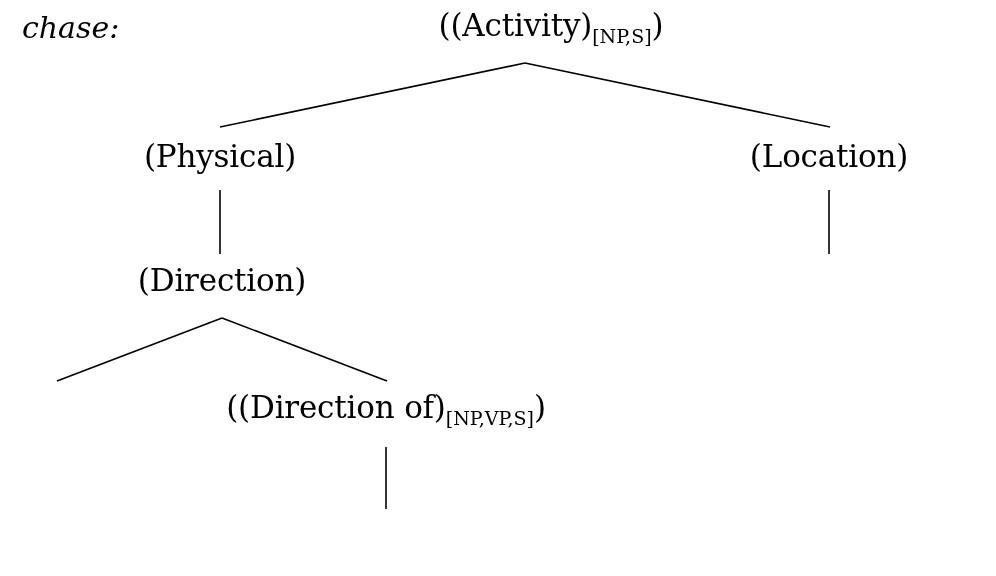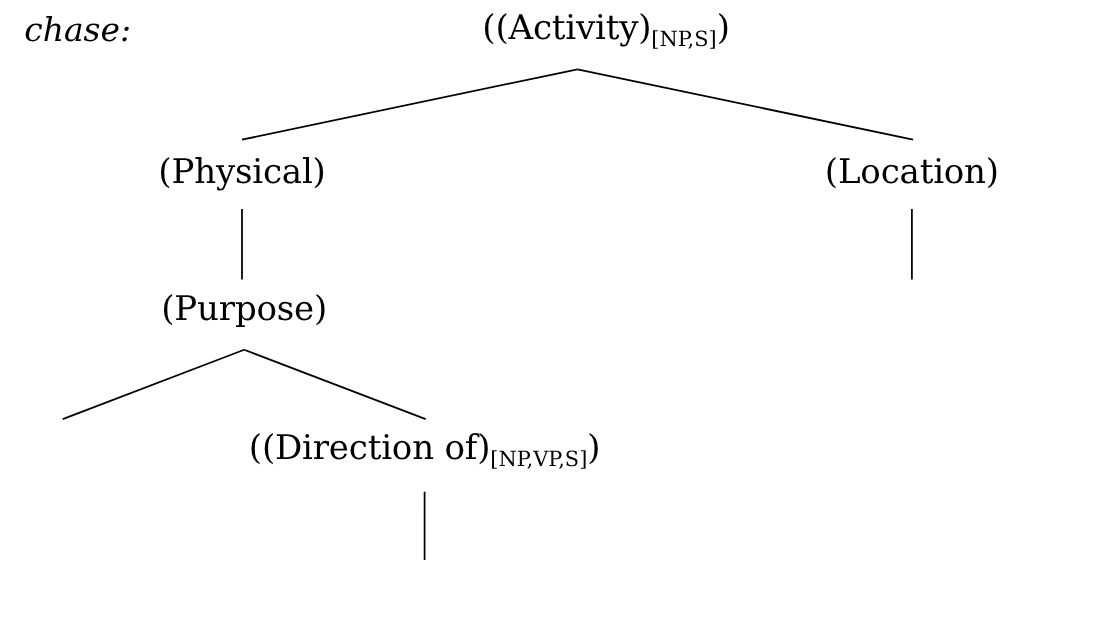--- a/index.html
+++ b/index.html
@@ -71,21 +71,21 @@
 
   <div class="node" style="left: 220px; top: 159px;">
     <span>(Physical)</span><span class="sub"></span><span></span>
   </div>
 
   <div class="node" style="left: 829px; top: 159px;">
     <span>(Location)</span><span class="sub"></span><span></span>
   </div>
 
   <div class="node" style="left: 222px; top: 283px;">
-    <span>(Purpose)</span><span class="sub"></span><span></span>
+    <span>(Direction)</span><span class="sub"></span><span></span>
   </div>
 
 
 
   <div class="node" style="left: 386px; top: 410px;">
     <span>((Direction of)</span><span class="sub">[NP,VP,S]</span><span>)</span>
   </div>
 
 
 </div>

